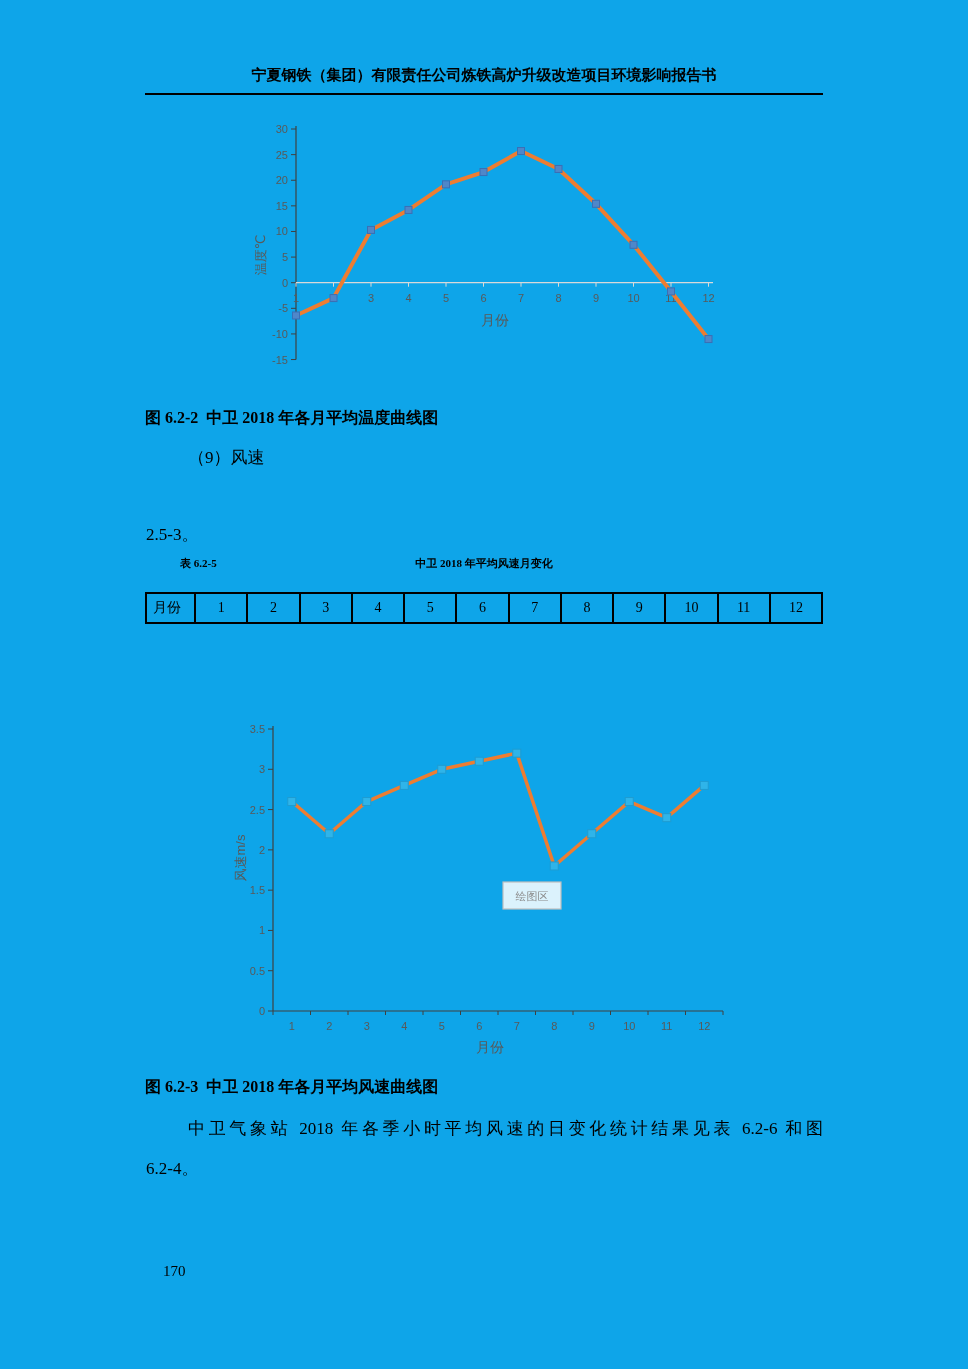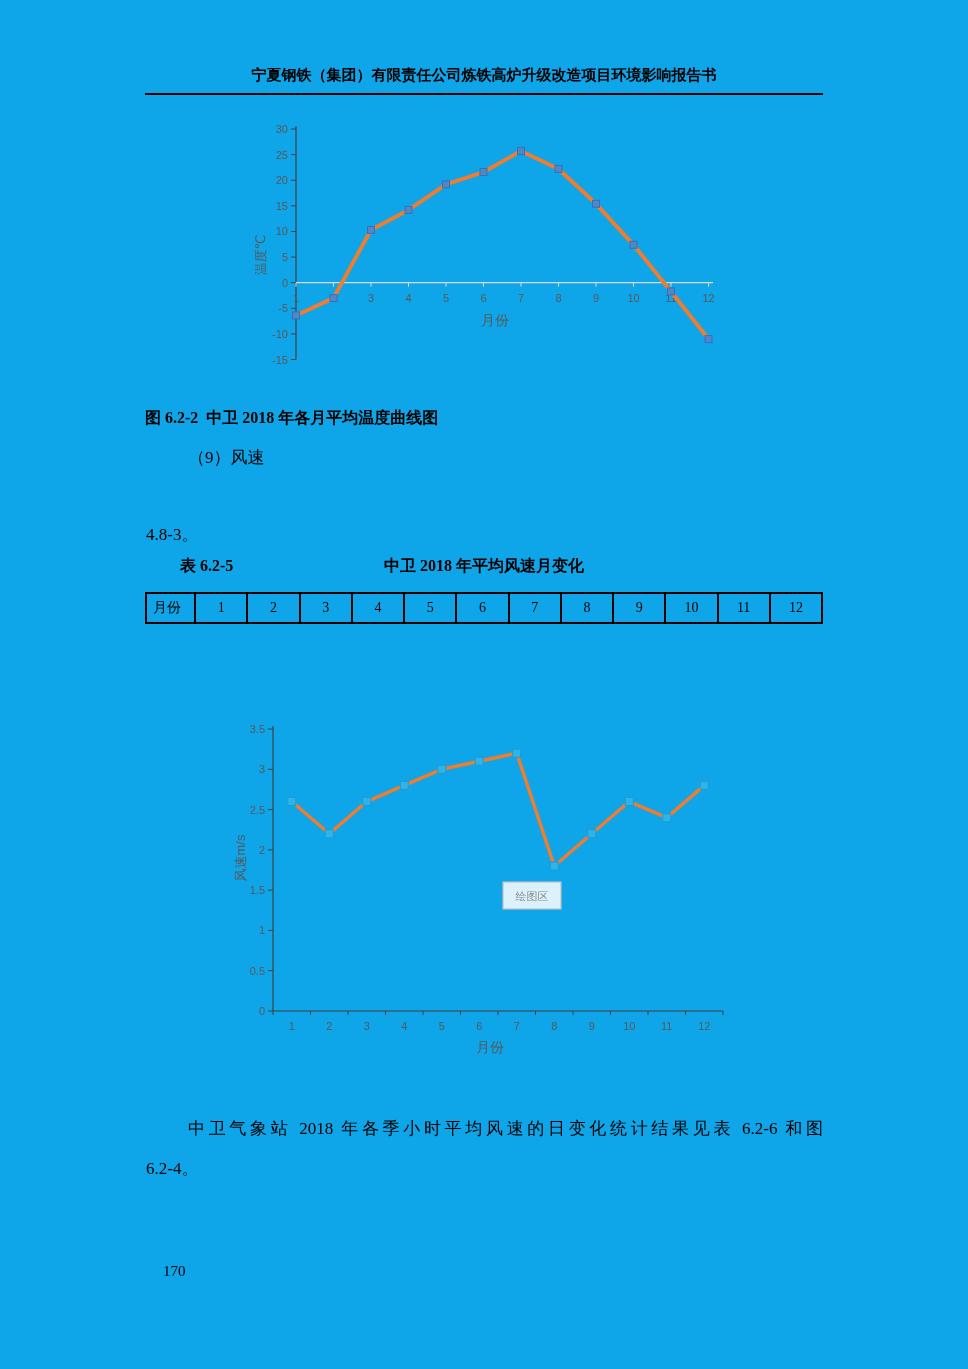--- a/index.html
+++ b/index.html
@@ -48,21 +48,21 @@
   .body-line { position: absolute; font-size: 17px; }
   .body-line.justified {
     left: 188px; width: 635px;
     text-align: justify;
     text-align-last: justify;
   }
   #para1-l1 { top: 485px; }
   #para1-l2 { top: 523px; left: 146px; }
   #para2-l1 { top: 1117px; }
   #para2-l2 { top: 1157px; left: 146px; }
-  .table-title-row { position: absolute; top: 556px; left: 145px; width: 678px; font-size: 16px; font-weight: bold; }
+  .table-title-row { position: absolute; top: 556px; left: 145px; width: 678px; font-size: 11px; font-weight: bold; }
   .table-label { position: absolute; left: 35px; top: 0; white-space: pre; }
   .table-title { display: block; text-align: center; white-space: pre; }
   table.wind {
     position: absolute;
     top: 592px; left: 145px;
     width: 678px;
     border-collapse: collapse;
     table-layout: fixed;
     font-size: 14px;
   }
@@ -153,21 +153,21 @@
         <rect x="375" y="129.28979999999999" width="7" height="7" fill="#4F87C9" stroke="#3A6FB5" stroke-width="1"></rect>
         <rect x="412.5" y="175.9091" width="7" height="7" fill="#4F87C9" stroke="#3A6FB5" stroke-width="1"></rect>
         <rect x="450" y="223.553" width="7" height="7" fill="#4F87C9" stroke="#3A6FB5" stroke-width="1"></rect>
       </svg>
   </div>
 
   <div class="caption" id="caption1">图 6.2-2  中卫 2018 年各月平均温度曲线图</div>
 
   <div class="sub-heading">（9）风速</div>
 
-  <div class="body-line" id="para1-l2">4.8-3。</div>
+  <div class="body-line" id="para1-l2">2.5-3。</div>
 
   <div class="table-title-row">
     <span class="table-label">表 6.2-5</span>
     <span class="table-title">中卫 2018 年平均风速月变化</span>
   </div>
 
   <table class="wind">
     <colgroup>
       <col style="width:49px">
       <col>
@@ -260,19 +260,20 @@
         <rect x="330.25" y="161.97400000000002" width="8" height="8" fill="#2FB4E9" stroke="#1E9CD2" stroke-width="1"></rect>
         <rect x="367.75" y="129.746" width="8" height="8" fill="#2FB4E9" stroke="#1E9CD2" stroke-width="1"></rect>
         <rect x="405.25" y="97.518" width="8" height="8" fill="#2FB4E9" stroke="#1E9CD2" stroke-width="1"></rect>
         <rect x="442.75" y="113.63200000000003" width="8" height="8" fill="#2FB4E9" stroke="#1E9CD2" stroke-width="1"></rect>
         <rect x="480.25" y="81.40400000000002" width="8" height="8" fill="#2FB4E9" stroke="#1E9CD2" stroke-width="1"></rect>
         <rect x="283" y="182" width="58" height="27" fill="#FFFFFF" fill-opacity="0.85" stroke="#BFBFBF" stroke-width="1.2"></rect>
         <text x="312" y="199.5" text-anchor="middle" font-size="11" fill="#8C8C8C">绘图区</text>
       </svg>
   </div>
 
+  <div class="caption" id="caption2">图 6.2-3  中卫 2018 年各月平均风速曲线图</div>
 
   <div class="body-line justified" id="para2-l1">中卫气象站 2018 年各季小时平均风速的日变化统计结果见表 6.2-6 和图</div>
   <div class="body-line" id="para2-l2">6.2-4。</div>
 
   <div class="page-number">170</div>
 
 </div>
 
 </body></html>

